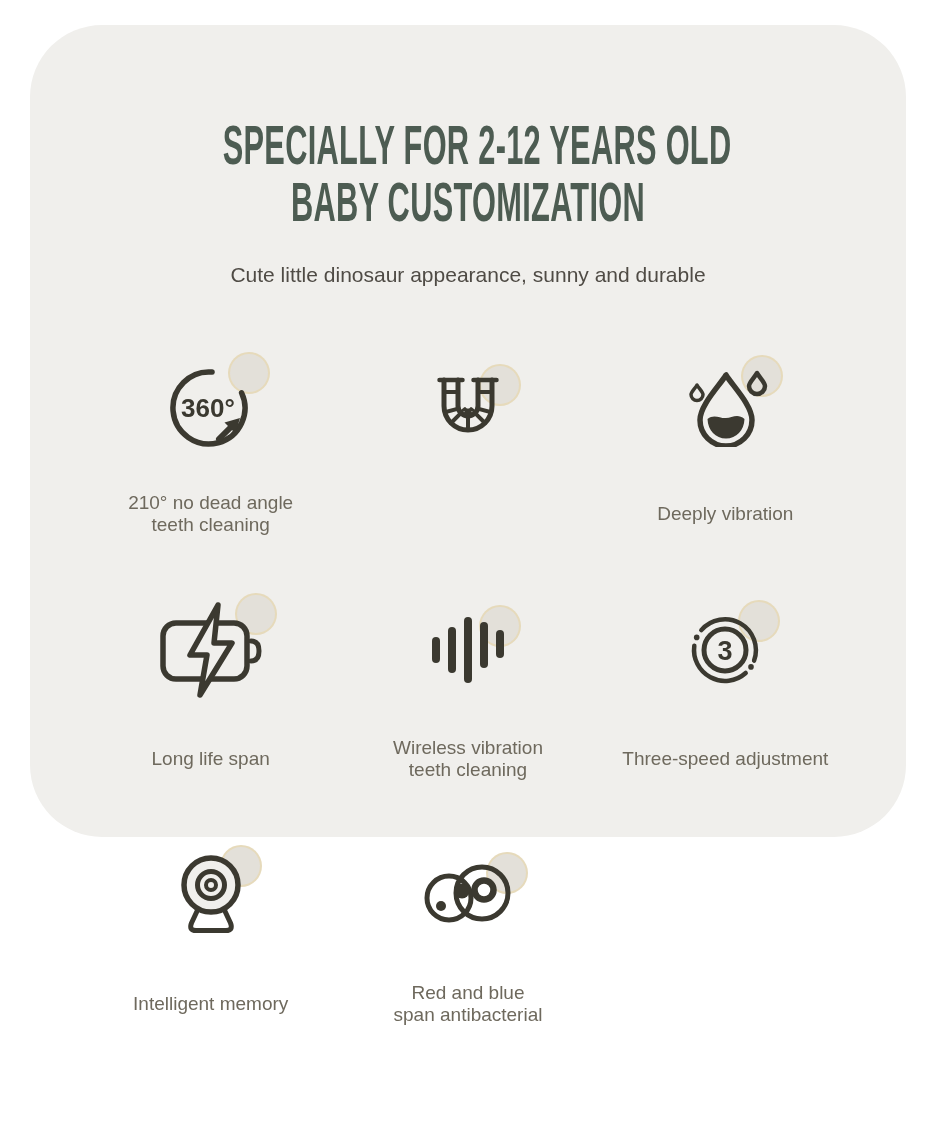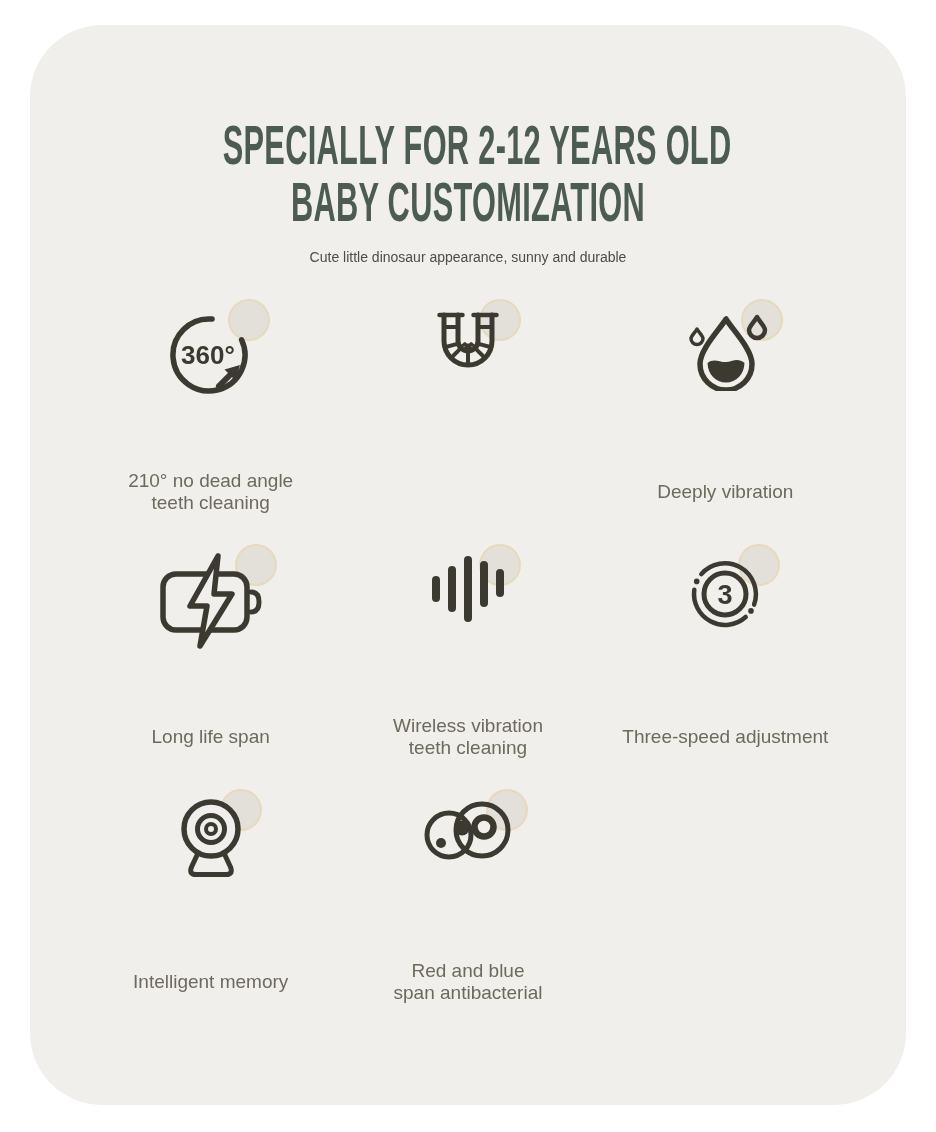--- a/index.html
+++ b/index.html
@@ -1,36 +1,36 @@
 <!DOCTYPE html>
 <html><head>
 <meta charset="utf-8">
 <style>
   html,body{margin:0;padding:0;}
   body{
     width:936px;height:1132px;position:relative;background:#ffffff;
     font-family:"Liberation Sans", sans-serif;overflow:hidden;
   }
   .card{
-    position:absolute;left:30px;top:25px;width:876px;height:1080px;
+    position:absolute;left:30px;top:25px;width:876px;height:812px;
     background:#f0efec;border-radius:72px;
   }
   .header{text-align:center;padding-top:92px;}
   .title-line{
     display:block;font-weight:700;font-size:55px;line-height:1.04;
     color:#4d5c52;transform:scaleX(0.56);transform-origin:center;
     white-space:nowrap;letter-spacing:.5px;
   }
-  .subtitle{margin-top:18px;font-size:14px;color:#4f4b45;}
+  .subtitle{margin-top:32px;font-size:21px;color:#4f4b45;}
   .grid{
     margin-top:42px;display:grid;grid-template-columns:repeat(3,1fr);
     grid-auto-rows:245px;padding:0 52px;
   }
   .cell{display:flex;flex-direction:column;align-items:center;}
-  .icon-area{height:152px;display:flex;justify-content:center;width:100%;}
+  .icon-area{height:152px;display:flex;align-items:center;justify-content:center;width:100%;}
   .icon-wrap{position:relative;}
   .halo{
     position:absolute;top:-8px;right:-13px;width:42px;height:42px;border-radius:50%;
     background:#e3e0d9;border:2px solid rgba(233,213,163,0.55);box-sizing:border-box;
   }
   .icon-wrap svg{position:relative;display:block;}
   .label-area{
     height:66px;display:flex;flex-direction:column;justify-content:center;
     text-align:center;font-size:19px;line-height:22px;color:#6e695d;
   }

